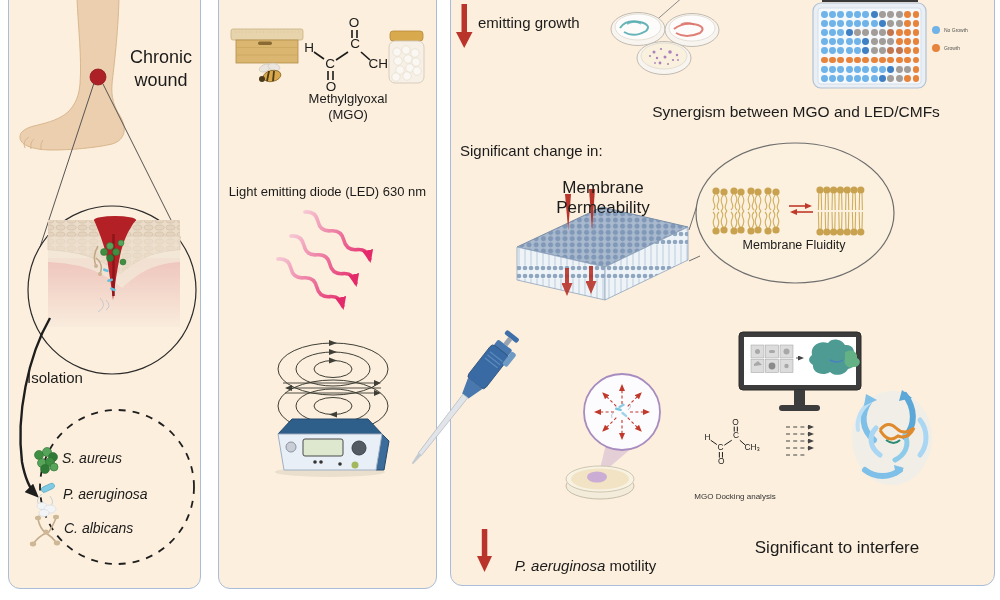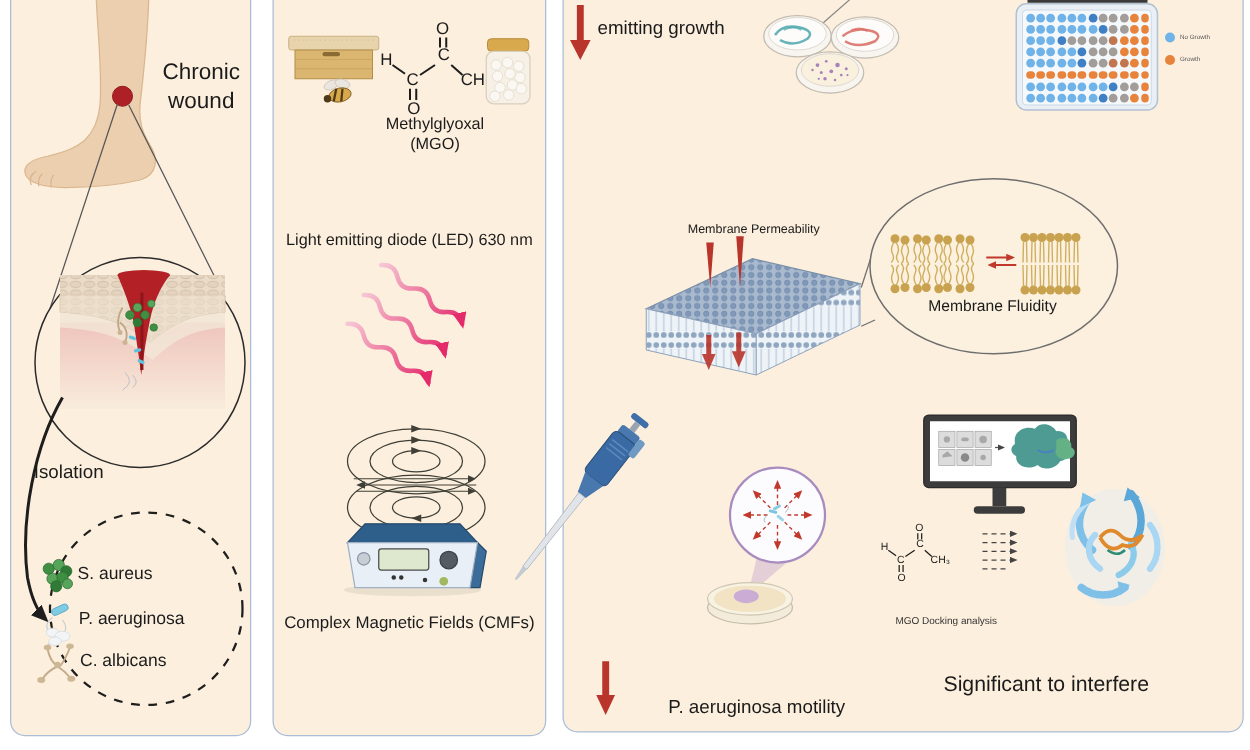--- a/index.html
+++ b/index.html
@@ -5,21 +5,21 @@
   html,body{margin:0;padding:0;background:#fff;}
   #stage{position:relative;width:1000px;height:600px;overflow:hidden;
          font-family:"Liberation Sans",sans-serif;color:#1b1b1b;background:#fff;}
   .panel{position:absolute;background:#fcefdd;border:1.5px solid #a9bdd8;border-radius:12px;box-sizing:border-box;}
   #panel-left{left:8px;top:-18px;width:193px;height:607px;}
   #panel-mid{left:218px;top:-18px;width:219px;height:607px;}
   #panel-right{left:450px;top:-14px;width:545px;height:600px;}
   #art{position:absolute;left:0;top:0;z-index:2;}
   .label{position:absolute;z-index:4;white-space:pre-line;}
   .ctr{text-align:center;}
-  .it{}
+  .it{font-style:italic;}
   #well-grid{position:absolute;left:820px;top:10px;z-index:3;display:grid;
              grid-template-columns:repeat(12,8.35px);grid-auto-rows:9.1px;
              align-items:center;justify-items:center;}
   .well{width:6.9px;height:6.9px;border-radius:50%;}
   .legend-row{position:absolute;z-index:4;display:flex;align-items:center;gap:4px;}
   .legend-dot{width:8px;height:8px;border-radius:50%;}
   .legend-txt{font-size:5px;color:#555;}
 </style>
 </head>
 <body>
@@ -441,29 +441,30 @@
   <div class="label ctr" style="left:128px;top:46px;width:66px;font-size:18px;line-height:1.3;">Chronic
 wound</div>
   <div class="label" style="left:27px;top:369px;font-size:15px;text-align:right;">Isolation</div>
   <div class="label it" style="left:62px;top:450px;font-size:14px;">S. aureus</div>
   <div class="label it" style="left:63px;top:486px;font-size:14px;">P. aeruginosa</div>
   <div class="label it" style="left:64px;top:520px;font-size:14px;">C. albicans</div>
 
   <div class="label ctr" style="left:278px;top:91px;width:140px;font-size:13px;line-height:1.2;">Methylglyoxal
 (MGO)</div>
   <div class="label ctr" style="left:218px;top:184px;width:219px;font-size:13px;">Light emitting diode (LED) 630 nm</div>
-  <div class="label ctr" style="left:218px;top:490px;width:219px;font-size:13.5px;">Complex Magnetic Fields (CMFs)</div>
 
   <div class="label" style="left:478px;top:14px;font-size:15px;">emitting growth</div>
-  <div class="label ctr" style="left:533px;top:178px;width:140px;font-size:10px;">Membrane Permeability</div>
+  <div class="label ctr" style="left:600px;top:103px;width:392px;font-size:15.5px;">Synergism between MGO and LED/CMFs</div>
+  <div class="label" style="left:460px;top:142px;font-size:15px;">Significant change in:</div>
+  <div class="label ctr" style="left:533px;top:178px;width:140px;font-size:17px;">Membrane Permeability</div>
   <div class="label ctr" style="left:724px;top:238px;width:140px;font-size:12.5px;">Membrane Fluidity</div>
-  <div class="label" style="left:518px;top:540px;font-size:15px;white-space:pre;">
+  <div class="label" style="left:498px;top:540px;font-size:15px;white-space:pre;">
     <span class="it">P. aeruginosa</span><span> motility</span>
   </div>
-  <div class="label ctr" style="left:697px;top:492px;width:120px;font-size:8px;color:#333;">MGO Docking analysis</div>
+  <div class="label ctr" style="left:675px;top:492px;width:120px;font-size:8px;color:#333;">MGO Docking analysis</div>
   <div class="label ctr" style="left:737px;top:538px;width:200px;font-size:17px;">Significant to interfere</div>
 
   <div id="well-grid">
       <div class="well" style="background: rgb(111, 179, 232);"></div>
       <div class="well" style="background: rgb(111, 179, 232);"></div>
       <div class="well" style="background: rgb(111, 179, 232);"></div>
       <div class="well" style="background: rgb(111, 179, 232);"></div>
       <div class="well" style="background: rgb(111, 179, 232);"></div>
       <div class="well" style="background: rgb(111, 179, 232);"></div>
       <div class="well" style="background: rgb(63, 127, 196);"></div>

